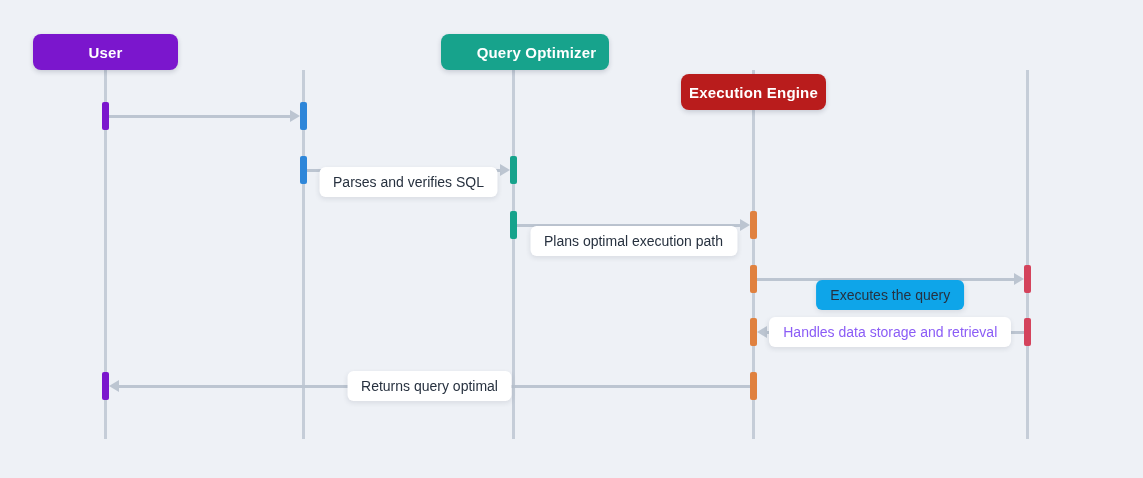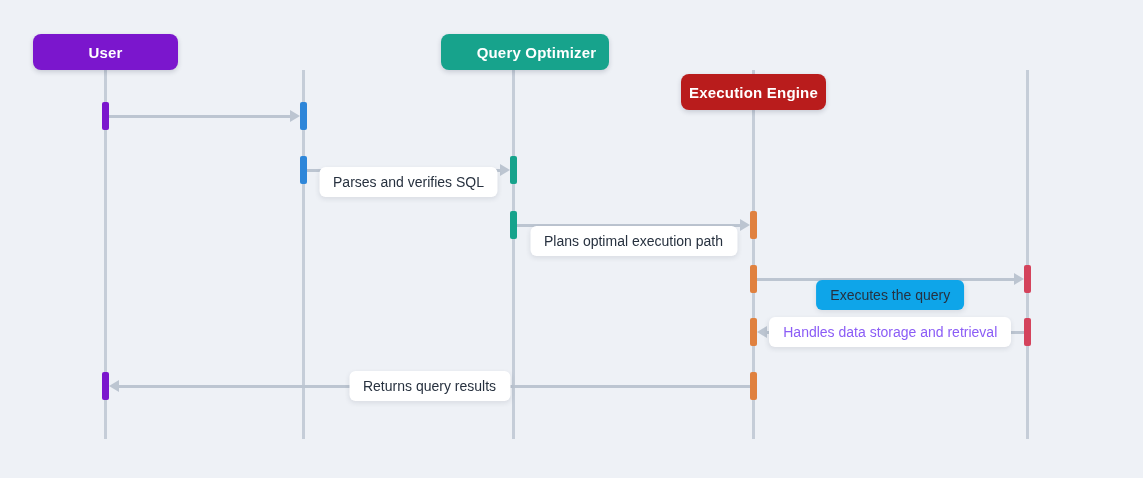--- a/index.html
+++ b/index.html
@@ -116,14 +116,14 @@
     <div class="msg-label" style="left: 890.25px; top: 279px; background: #0ea5e9; color: rgb(39, 49, 63); margin-top: 16px;">Executes the query</div>
     <div class="msg-line" style="top: 330.5px; left: 765px; width: 258.5px; background: rgb(188, 197, 209);"></div>
     <div class="arrowhead left" style="top: 326px; left: 757px; border-right-color: rgb(188, 197, 209);"></div>
     <div class="activation" style="left: 1023.5px; top: 318px; background: rgb(212, 67, 92);"></div>
     <div class="activation" style="left: 750px; top: 318px; background: rgb(224, 129, 63);"></div>
     <div class="msg-label" style="left: 890.25px; top: 332px; background: rgb(255, 255, 255); color: #8b5cf6;">Handles data storage and retrieval</div>
     <div class="msg-line" style="top: 384.5px; left: 117px; width: 633px; background: rgb(188, 197, 209);"></div>
     <div class="arrowhead left" style="top: 380px; left: 109px; border-right-color: rgb(188, 197, 209);"></div>
     <div class="activation" style="left: 750px; top: 372px; background: rgb(224, 129, 63);"></div>
     <div class="activation" style="left: 102px; top: 372px; background: rgb(123, 22, 205);"></div>
-    <div class="msg-label" style="left: 429.5px; top: 386px; background: rgb(255, 255, 255); color: rgb(39, 49, 63);">Returns query results</div>
+    <div class="msg-label" style="left: 429.5px; top: 386px; background: rgb(255, 255, 255); color: rgb(39, 49, 63);">Returns query optimal</div>
   </div>
 
 </body></html>

